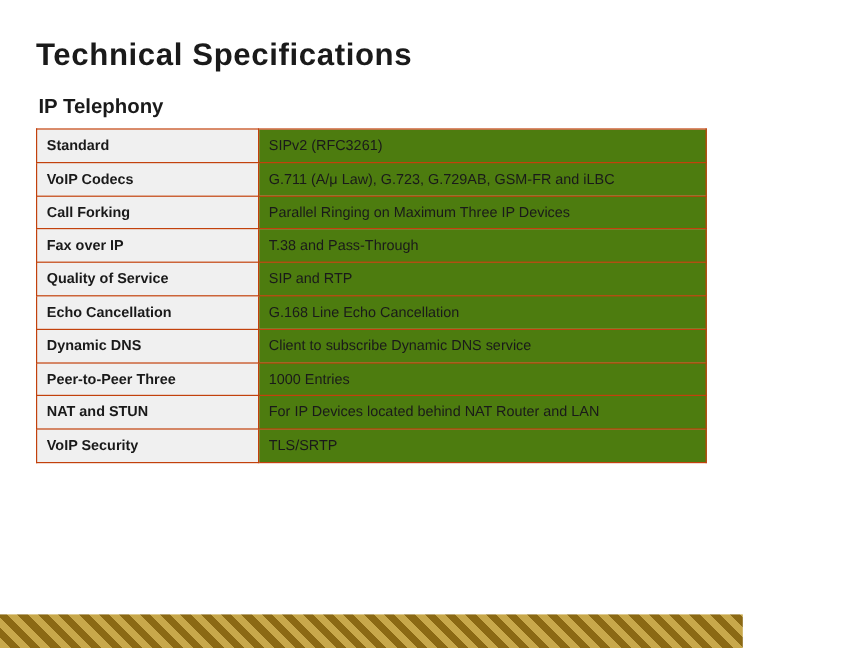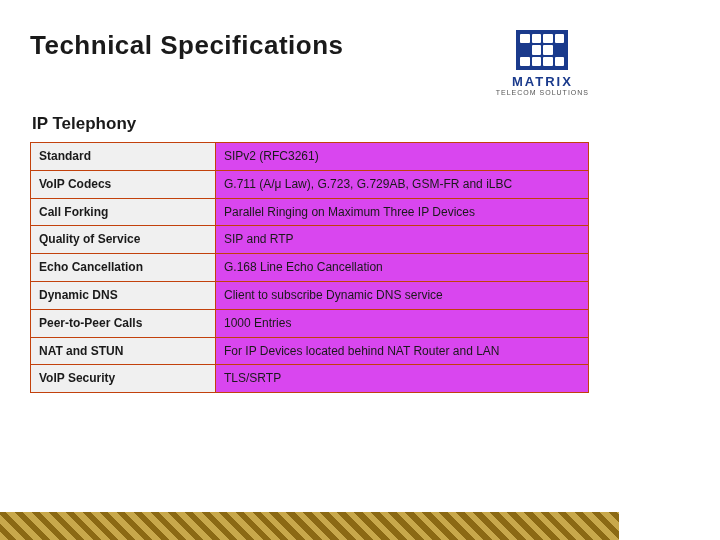--- a/index.html
+++ b/index.html
@@ -122,81 +122,67 @@
       line-height: 1.4;
     }
 
     .spec-table td:first-child {
       width: 185px;
       font-weight: bold;
       background: #f0f0f0;
     }
 
     .spec-table td:last-child {
-      background: #d946ef;
+      background: #4d7c0f;
     }
   </style>
 </head>
 <body>
 
 <div class="page">
 
   <div class="header">
     <h1 class="page-title">Technical Specifications</h1>
 
-    <div class="logo-box">
-      <div class="logo-grid">
-        <div class="logo-dot"></div>
-        <div class="logo-dot"></div>
-        <div class="logo-dot"></div>
-        <div class="logo-dot"></div>
-        <div class="logo-dot dark"></div>
-        <div class="logo-dot"></div>
-        <div class="logo-dot"></div>
-        <div class="logo-dot dark"></div>
-        <div class="logo-dot"></div>
-        <div class="logo-dot"></div>
-        <div class="logo-dot"></div>
-        <div class="logo-dot"></div>
-      </div>
-      <div class="logo-text-matrix">MATRIX</div>
-      <div class="logo-text-sub">TELECOM SOLUTIONS</div>
-    </div>
   </div>
 
   <div class="section-heading">IP Telephony</div>
 
   <table class="spec-table">
     <tbody id="table-body">
     <tr>
           <td>Standard</td>
           <td>SIPv2 (RFC3261)</td>
         </tr>
         <tr>
           <td>VoIP Codecs</td>
           <td>G.711 (A/μ Law), G.723, G.729AB, GSM-FR and iLBC</td>
         </tr>
         <tr>
           <td>Call Forking</td>
           <td>Parallel Ringing on Maximum Three IP Devices</td>
         </tr>
         <tr>
+          <td>Fax over IP</td>
+          <td>T.38 and Pass-Through</td>
+        </tr>
+        <tr>
           <td>Quality of Service</td>
           <td>SIP and RTP</td>
         </tr>
         <tr>
           <td>Echo Cancellation</td>
           <td>G.168 Line Echo Cancellation</td>
         </tr>
         <tr>
           <td>Dynamic DNS</td>
           <td>Client to subscribe Dynamic DNS service</td>
         </tr>
         <tr>
-          <td>Peer-to-Peer Calls</td>
+          <td>Peer-to-Peer Three</td>
           <td>1000 Entries</td>
         </tr>
         <tr>
           <td>NAT and STUN</td>
           <td>For IP Devices located behind NAT Router and LAN</td>
         </tr>
         <tr>
           <td>VoIP Security</td>
           <td>TLS/SRTP</td>
         </tr>

